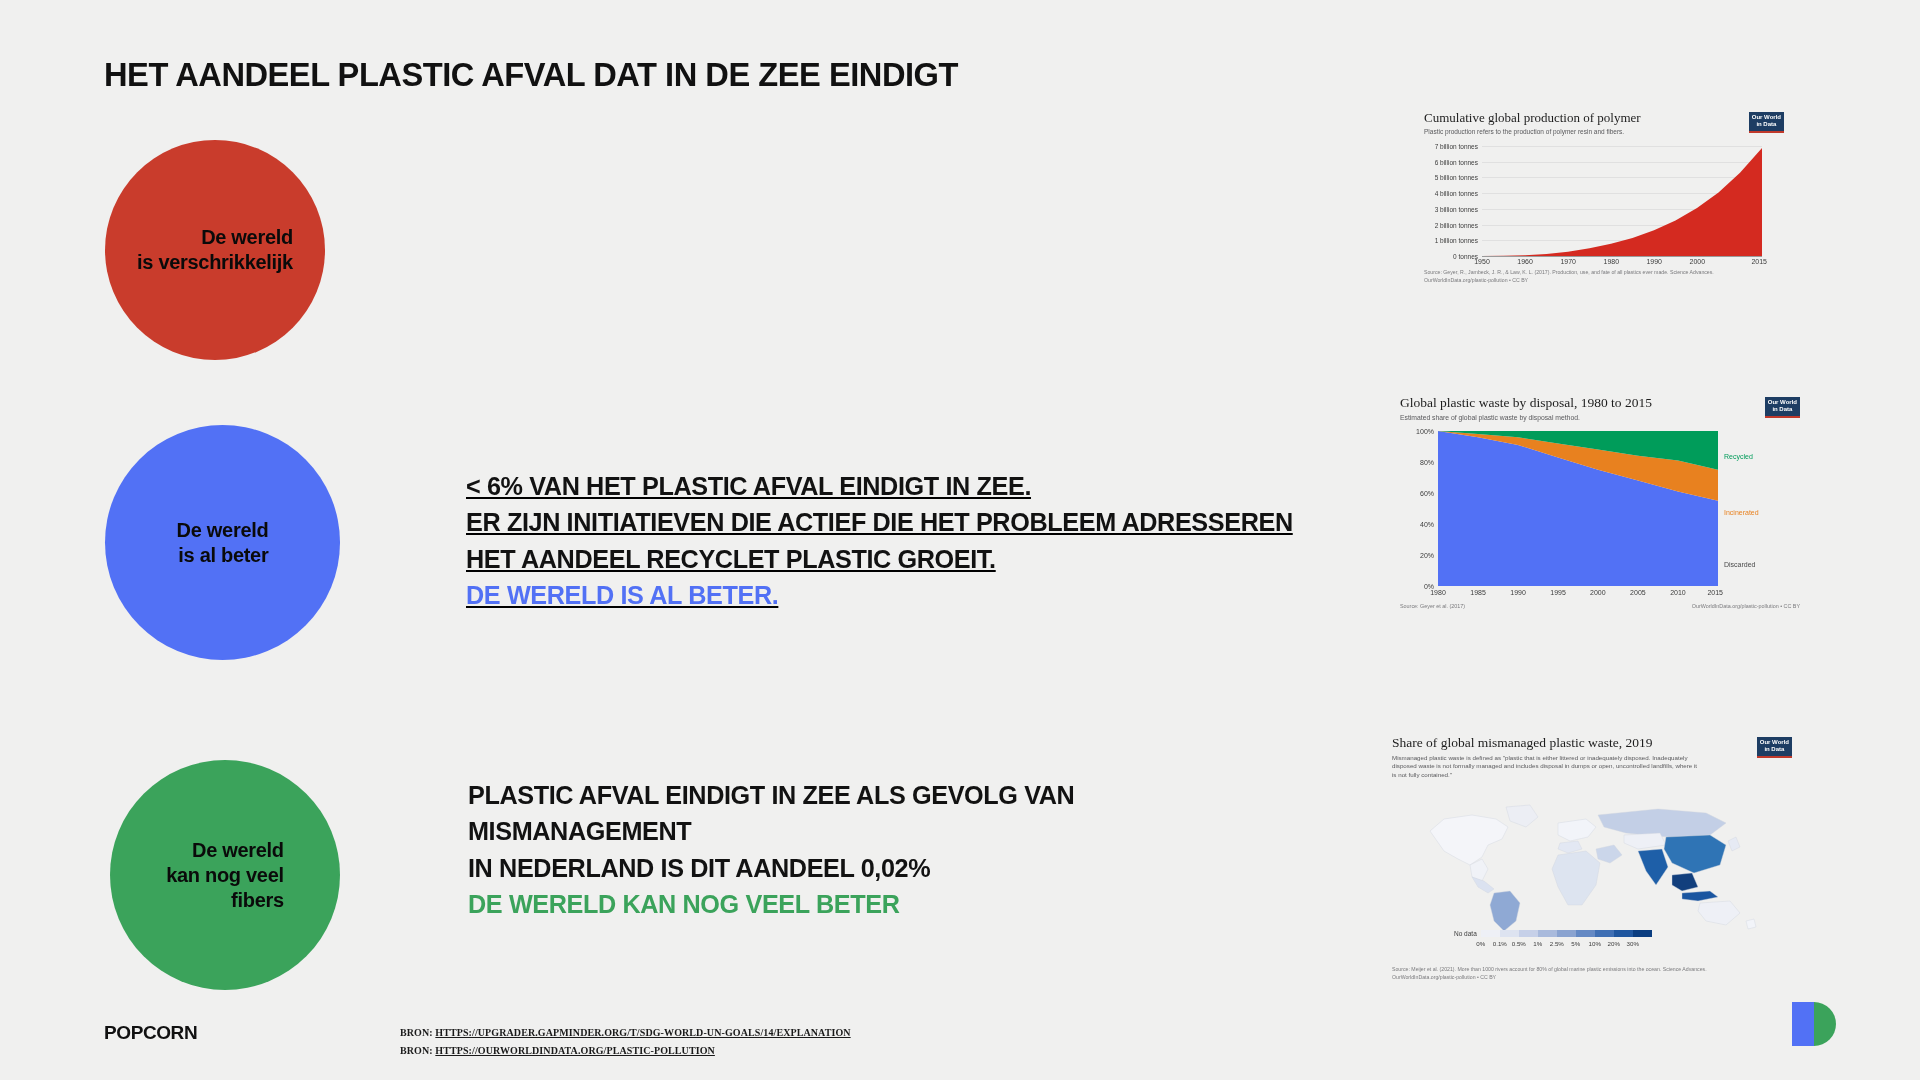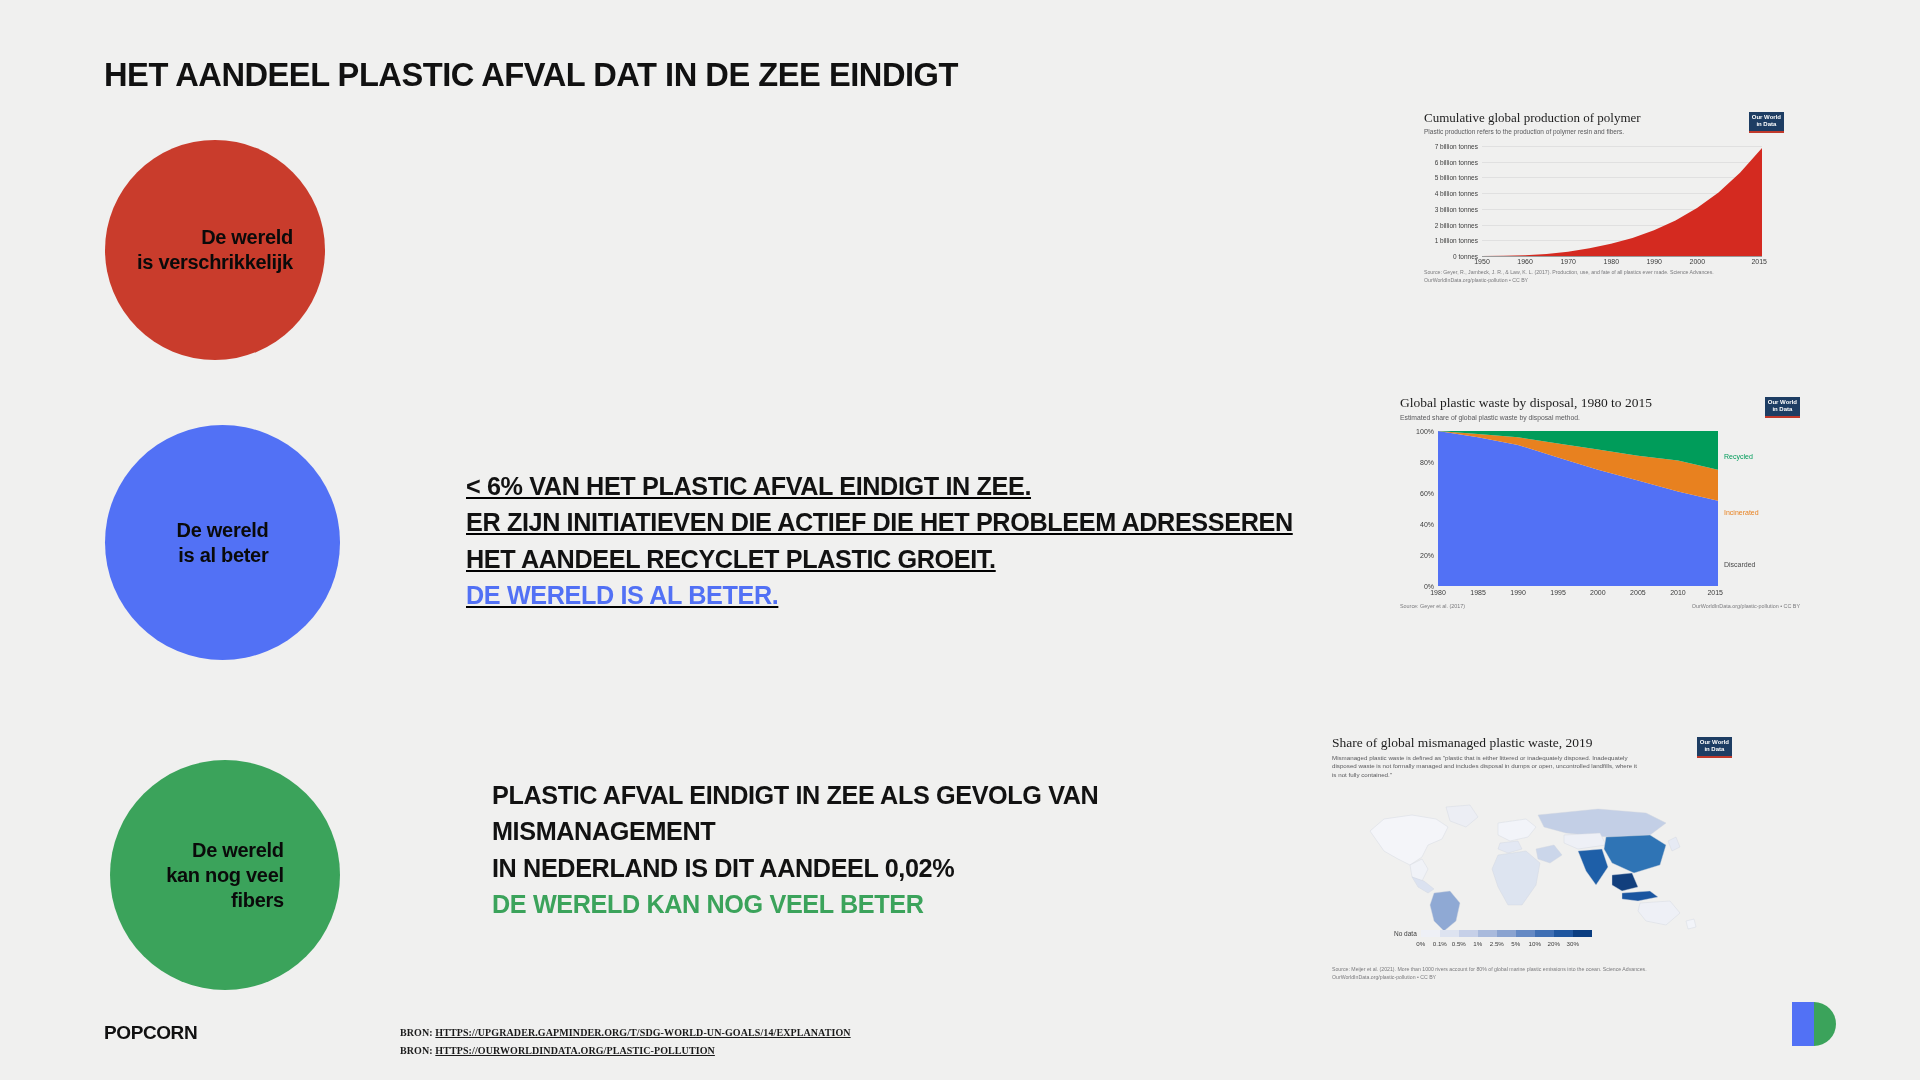--- a/index.html
+++ b/index.html
@@ -35,21 +35,21 @@
 
   
   .block { position: absolute; }
   .block p {
     font-size: 26px; font-weight: 800; color: #121212;
     line-height: 1.40; letter-spacing: -0.4px; white-space: nowrap;
     transform: scaleX(0.97); transform-origin: left center;
   }
   .b1 { left: 478px; top: 172px; }
   .b2 { left: 466px; top: 468px; text-decoration: underline; }
-  .b3 { left: 468px; top: 777px; margin-left: 24px; }
+  .b3 { left: 468px; top: 777px; }
   .hl-red   { color: #d84332 !important; }
   .hl-blue  { color: #5271f5 !important; }
   .hl-green { color: #3ba35b !important; }
 
   
   .brand {
     position: absolute; left: 104px; top: 1022px;
     font-size: 19px; font-weight: 800; letter-spacing: -0.4px; color: #111;
   }
   .sources { position: absolute; left: 400px; top: 1024px; }
@@ -95,21 +95,21 @@
   .ch2 { left: 1400px; top: 395px; width: 400px; height: 225px; }
   .ch2 .ow-title { font-size: 13.5px; }
   .ch2 .ow-sub { font-size: 6.8px; margin-top: 2px; }
   .ch2-plot { position: absolute; left: 38px; top: 36px; width: 280px; height: 155px; }
   .ch2 .ytick { position: absolute; right: calc(100% + 4px); font-size: 7px; color: #3c3c3c; transform: translateY(-50%); }
   .ch2 .xtick { position: absolute; top: 158px; font-size: 7px; color: #3c3c3c; transform: translateX(-50%); }
   .ch2 .serieslab { position: absolute; left: 286px; font-size: 7px; }
   .ch2 .ow-foot { position: absolute; font-size: 5.4px; top: 208px; }
 
   
-  .ch3 { left: 1332px; top: 735px; width: 400px; height: 250px; }
+  .ch3 { left: 1392px; top: 735px; width: 400px; height: 250px; }
   .ch3 .ow-title { font-size: 13.5px; }
   .ch3 .ow-sub { font-size: 6.2px; margin-top: 3px; width: 310px; }
   .ch3 .ow-foot { position: absolute; left: 0; top: 230px; font-size: 5.2px; line-height: 1.55; }
   .legend3 { position: absolute; left: 62px; top: 195px; display: flex; align-items: flex-start; }
   .legend3 .nodata-label { font-size: 6.5px; color: #3c3c3c; margin-right: 4px; }
   .legend3 .sw { width: 19px; height: 7px; }
   .legend3 .tick { position: absolute; top: 10px; font-size: 6.2px; color: #3c3c3c; transform: translateX(-50%); }
 </style>
 </head>
 <body>

